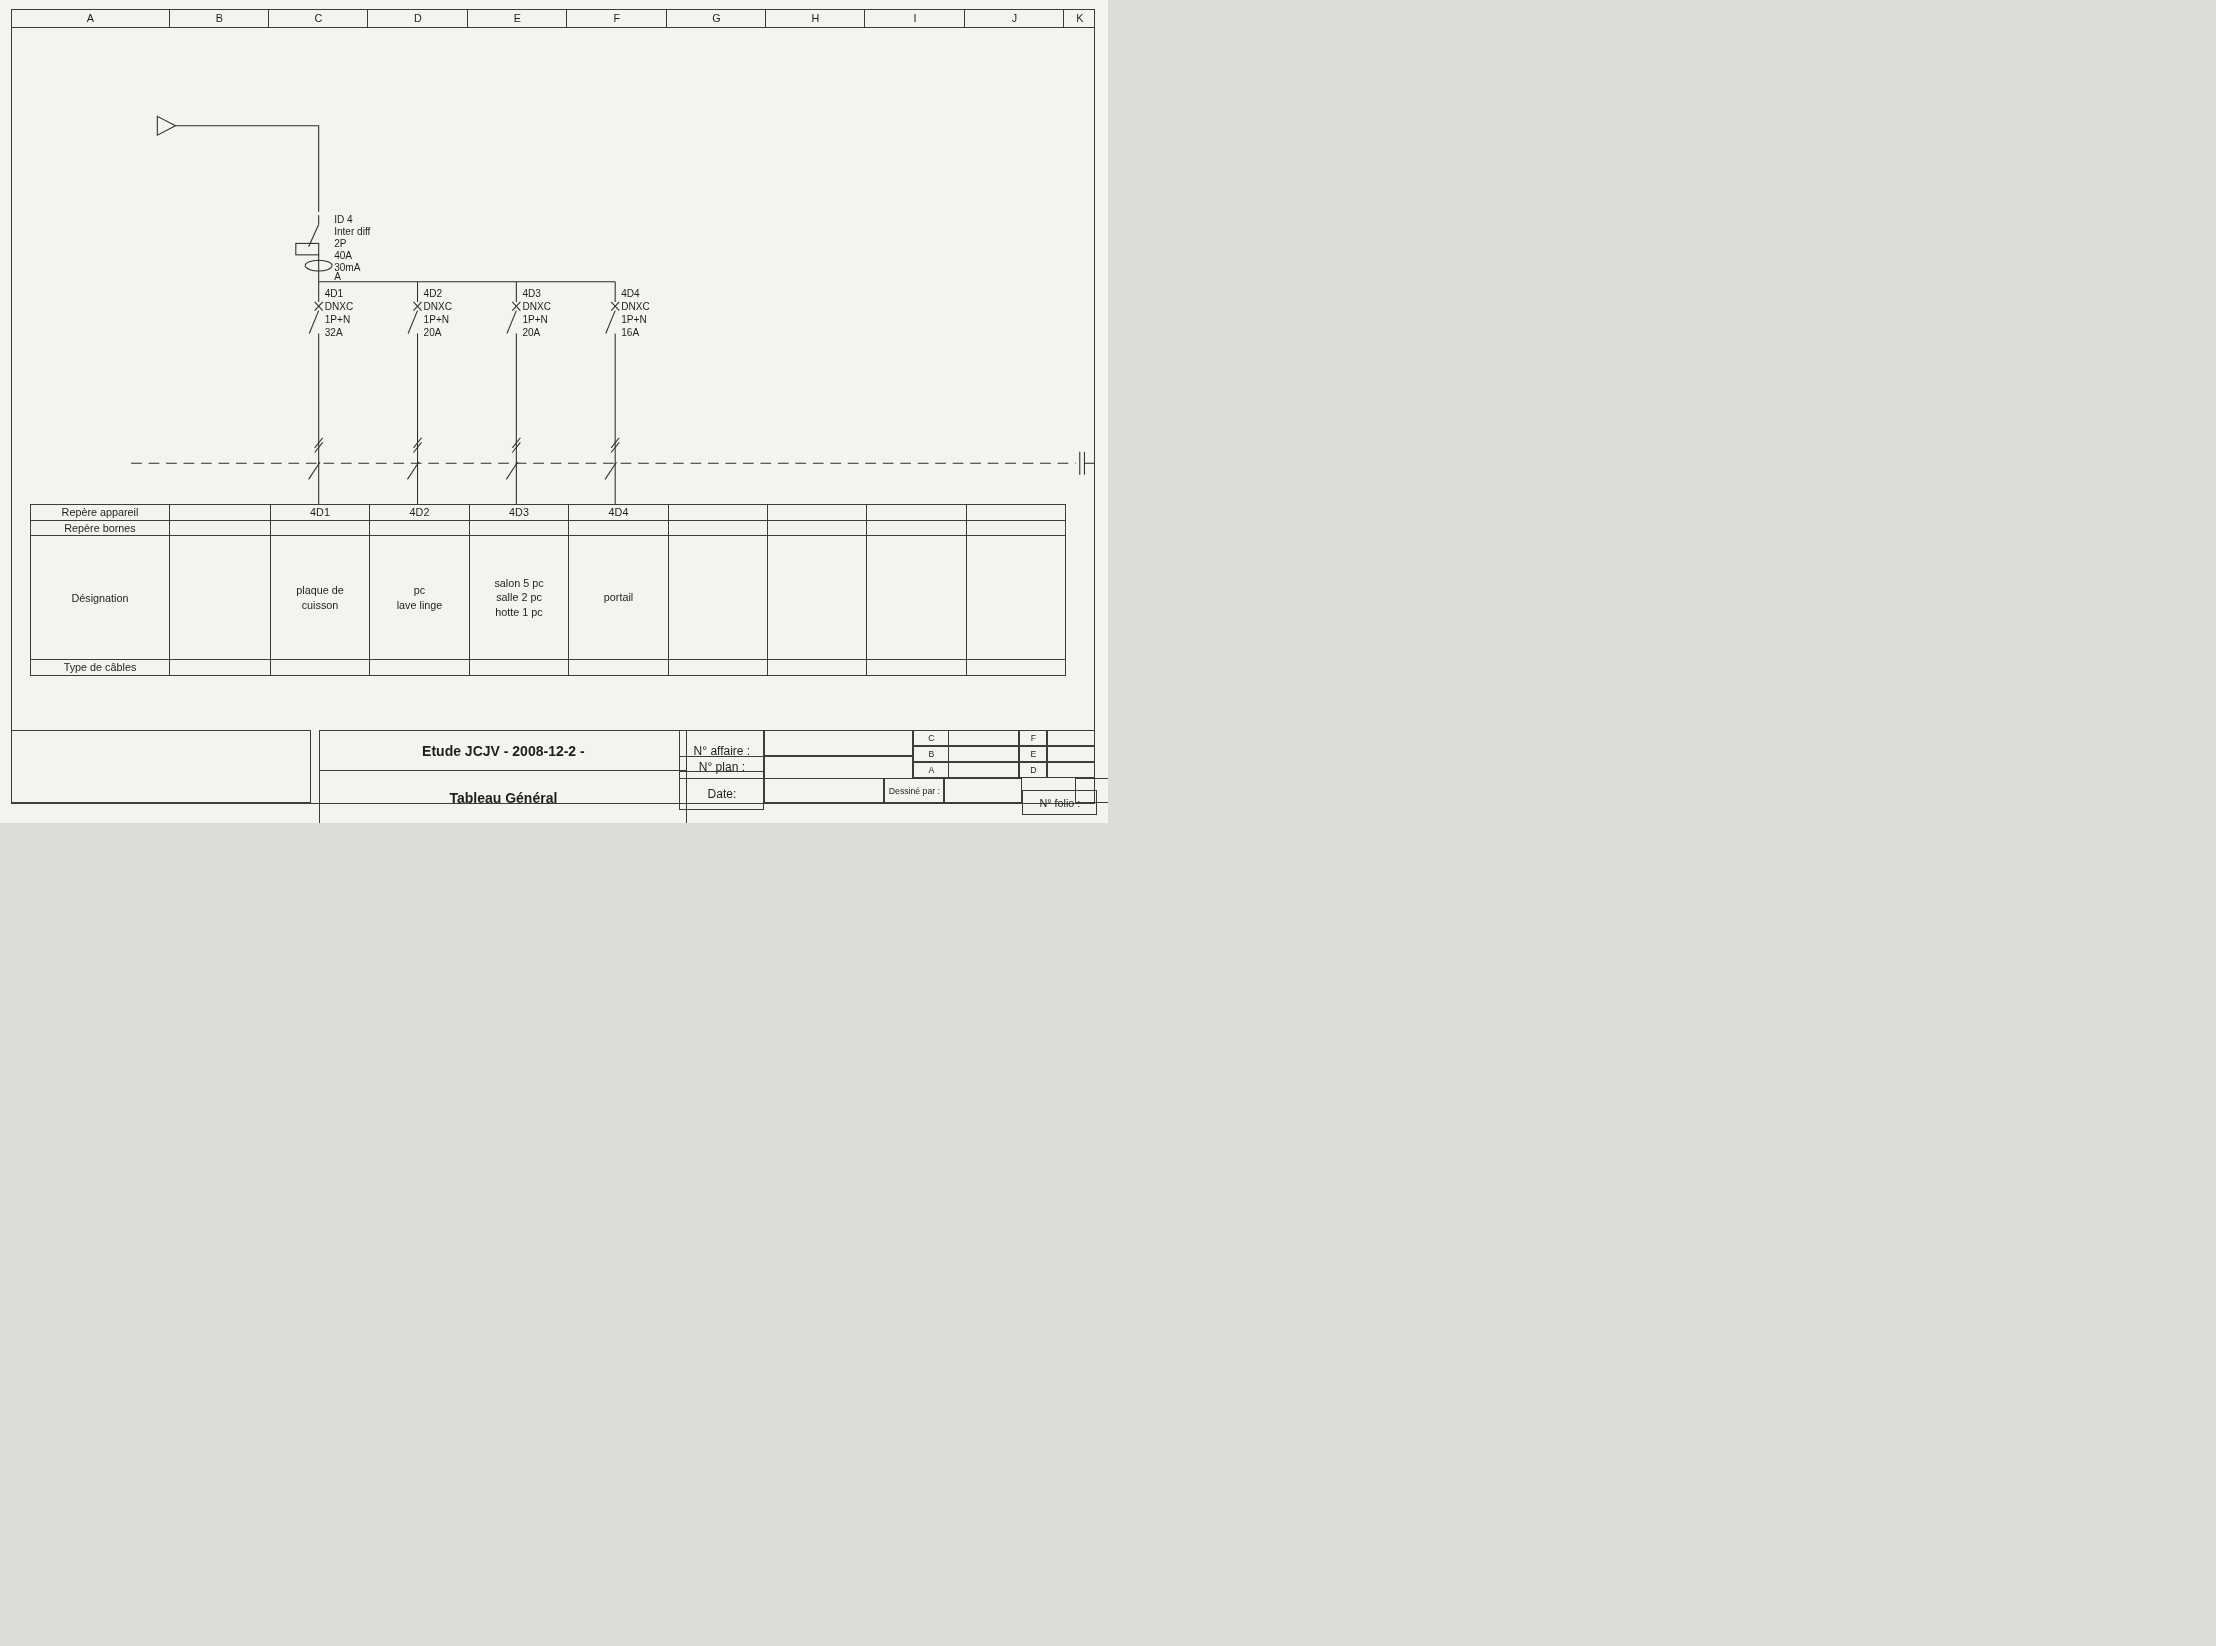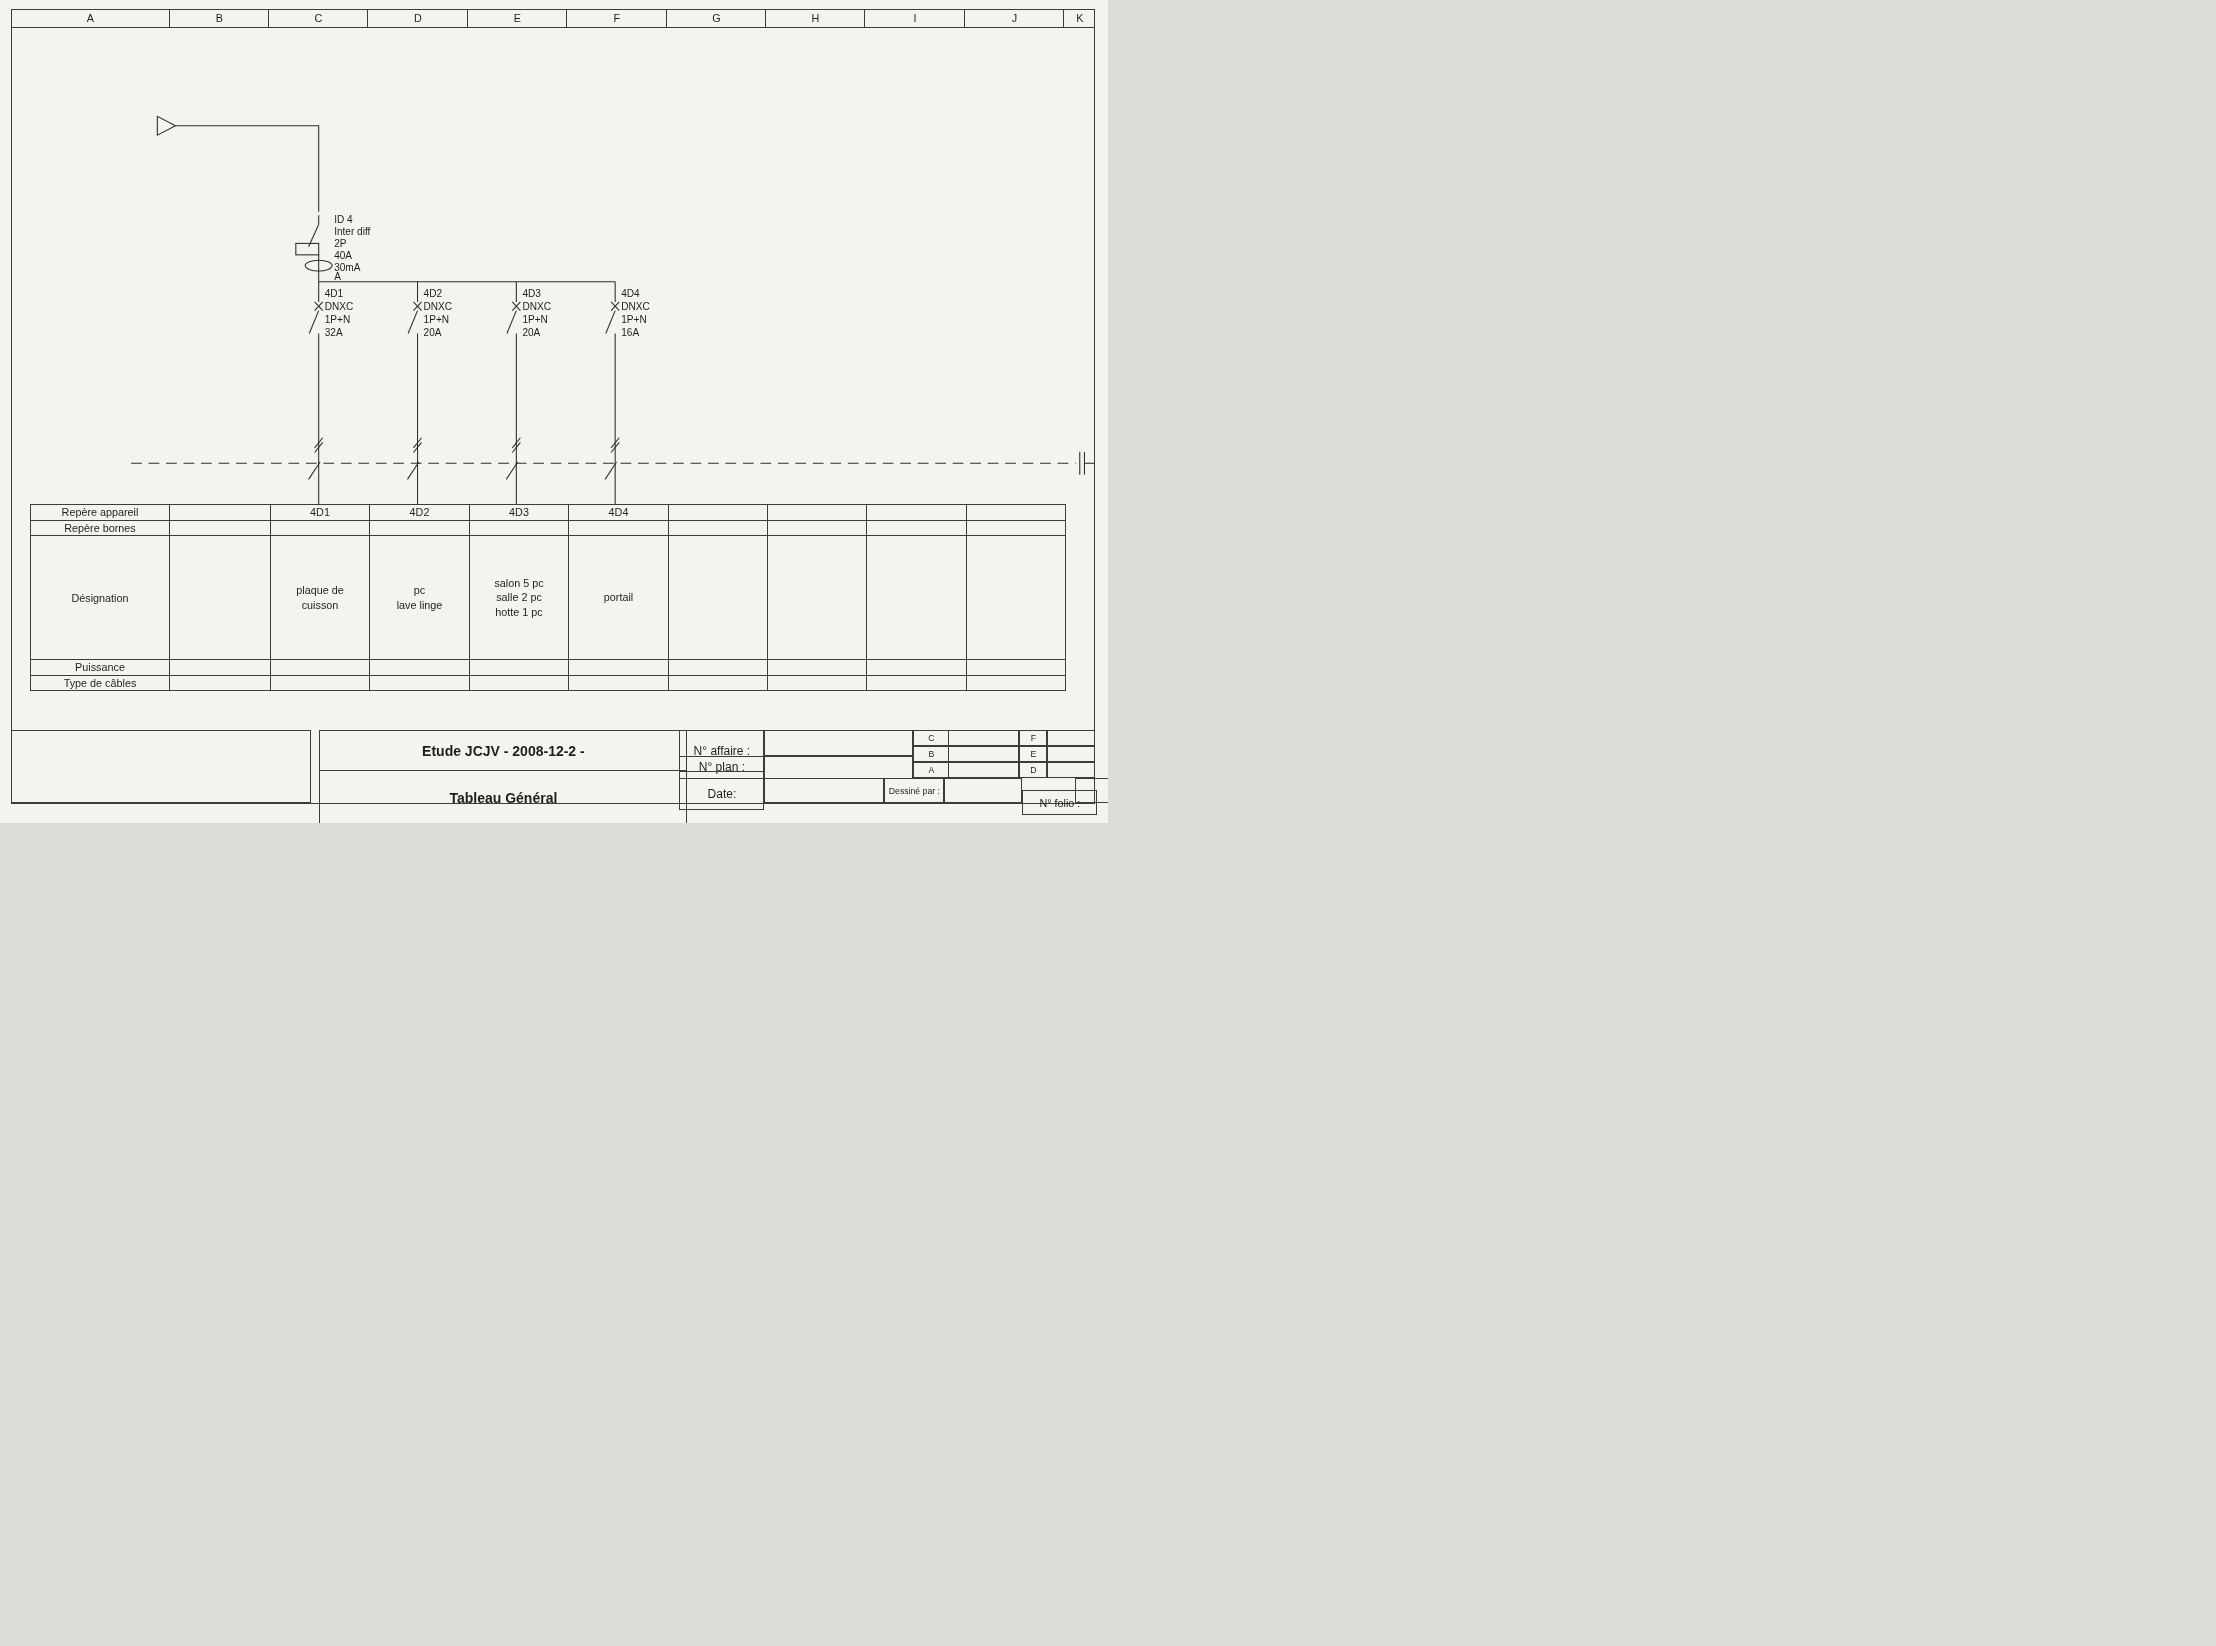--- a/index.html
+++ b/index.html
@@ -199,32 +199,20 @@
         <td class="cell-big">salon 5 pc
 salle 2 pc
 hotte 1 pc</td>
         <td class="cell-big">portail</td>
         <td></td>
         <td></td>
         <td></td>
         <td></td>
       </tr>
       <tr class="r-sm">
-        <td>Puissance</td>
-        <td></td>
-          <td></td>
-        <td></td>
-          <td></td>
-        <td></td>
-          <td></td>
-        <td></td>
-          <td></td>
-        <td></td>
-      </tr>
-      <tr class="r-sm">
         <td>Type de câbles</td>
         <td></td>
           <td></td>
         <td></td>
           <td></td>
         <td></td>
           <td></td>
         <td></td>
           <td></td>
         <td></td>

